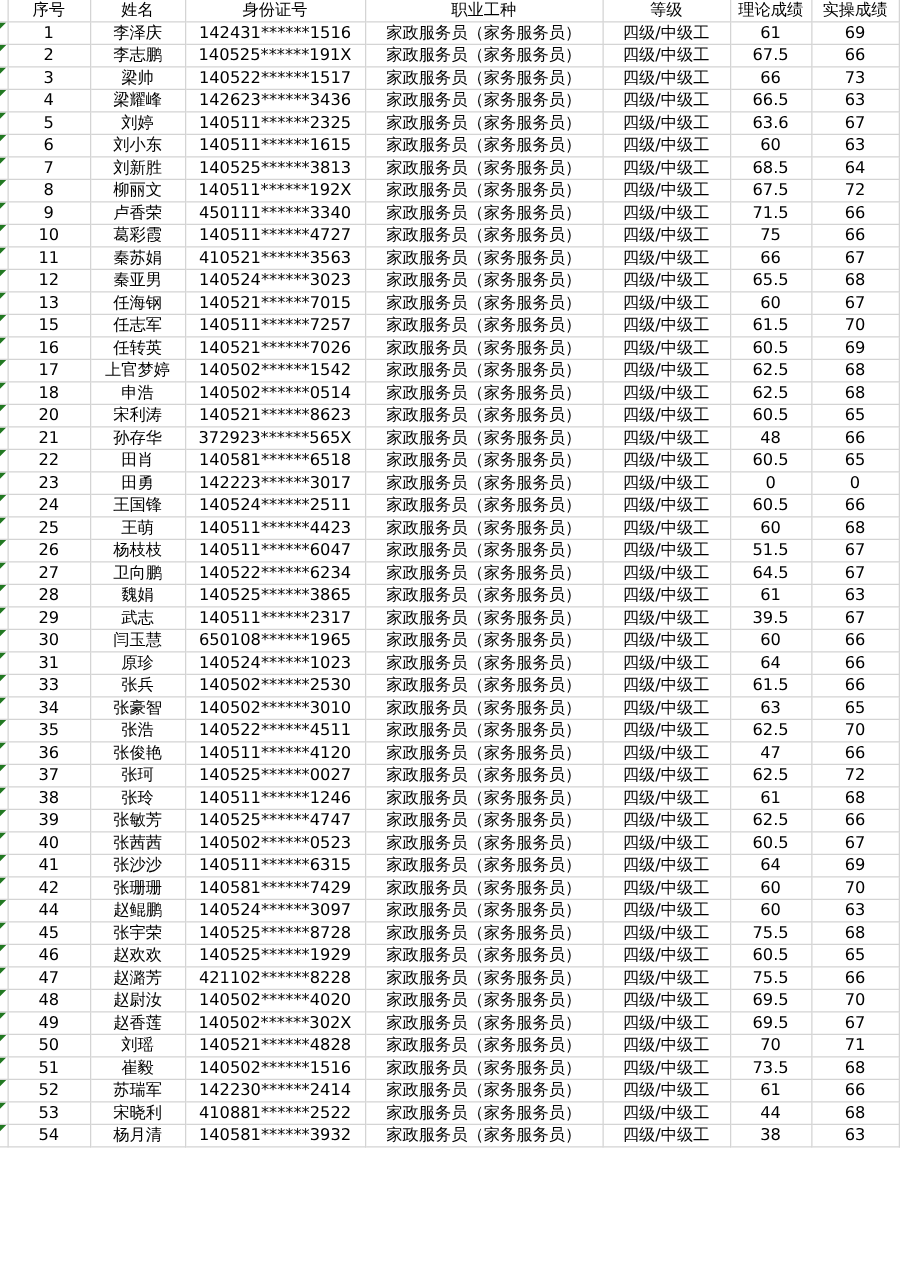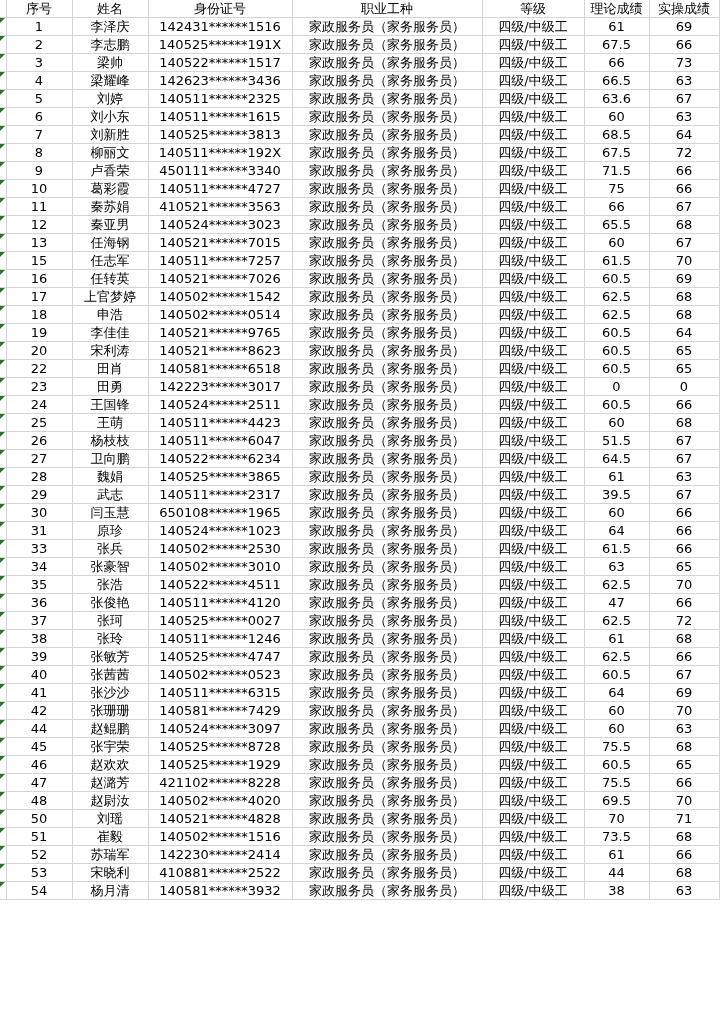--- a/index.html
+++ b/index.html
@@ -286,44 +286,44 @@
         <td>140502******0514</td>
         <td class="cjk">家政服务员（家务服务员）</td>
         <td class="cjk">四级/中级工</td>
         <td>62.5</td>
         <td>68</td>
       </tr>
       <tr>
         <td class="sliver">
           <span class="triangle"></span>
         </td>
-        <td>19</td>
-        <td class="cjk">李佳佳</td>
-        <td>140521******9765</td>
-        <td class="cjk">家政服务员（家务服务员）</td>
-        <td class="cjk">四级/中级工</td>
-        <td>60.5</td>
-        <td>64</td>
-      </tr>
-      <tr>
-        <td class="sliver">
-          <span class="triangle"></span>
-        </td>
         <td>20</td>
         <td class="cjk">宋利涛</td>
         <td>140521******8623</td>
         <td class="cjk">家政服务员（家务服务员）</td>
         <td class="cjk">四级/中级工</td>
         <td>60.5</td>
         <td>65</td>
       </tr>
       <tr>
         <td class="sliver">
           <span class="triangle"></span>
         </td>
+        <td>21</td>
+        <td class="cjk">孙存华</td>
+        <td>372923******565X</td>
+        <td class="cjk">家政服务员（家务服务员）</td>
+        <td class="cjk">四级/中级工</td>
+        <td>48</td>
+        <td>66</td>
+      </tr>
+      <tr>
+        <td class="sliver">
+          <span class="triangle"></span>
+        </td>
         <td>22</td>
         <td class="cjk">田肖</td>
         <td>140581******6518</td>
         <td class="cjk">家政服务员（家务服务员）</td>
         <td class="cjk">四级/中级工</td>
         <td>60.5</td>
         <td>65</td>
       </tr>
       <tr>
         <td class="sliver">
@@ -605,20 +605,32 @@
         <td class="sliver">
           <span class="triangle"></span>
         </td>
         <td>48</td>
         <td class="cjk">赵尉汝</td>
         <td>140502******4020</td>
         <td class="cjk">家政服务员（家务服务员）</td>
         <td class="cjk">四级/中级工</td>
         <td>69.5</td>
         <td>70</td>
+      </tr>
+      <tr>
+        <td class="sliver">
+          <span class="triangle"></span>
+        </td>
+        <td>49</td>
+        <td class="cjk">赵香莲</td>
+        <td>140502******302X</td>
+        <td class="cjk">家政服务员（家务服务员）</td>
+        <td class="cjk">四级/中级工</td>
+        <td>69.5</td>
+        <td>67</td>
       </tr>
       <tr>
         <td class="sliver">
           <span class="triangle"></span>
         </td>
         <td>50</td>
         <td class="cjk">刘瑶</td>
         <td>140521******4828</td>
         <td class="cjk">家政服务员（家务服务员）</td>
         <td class="cjk">四级/中级工</td>

